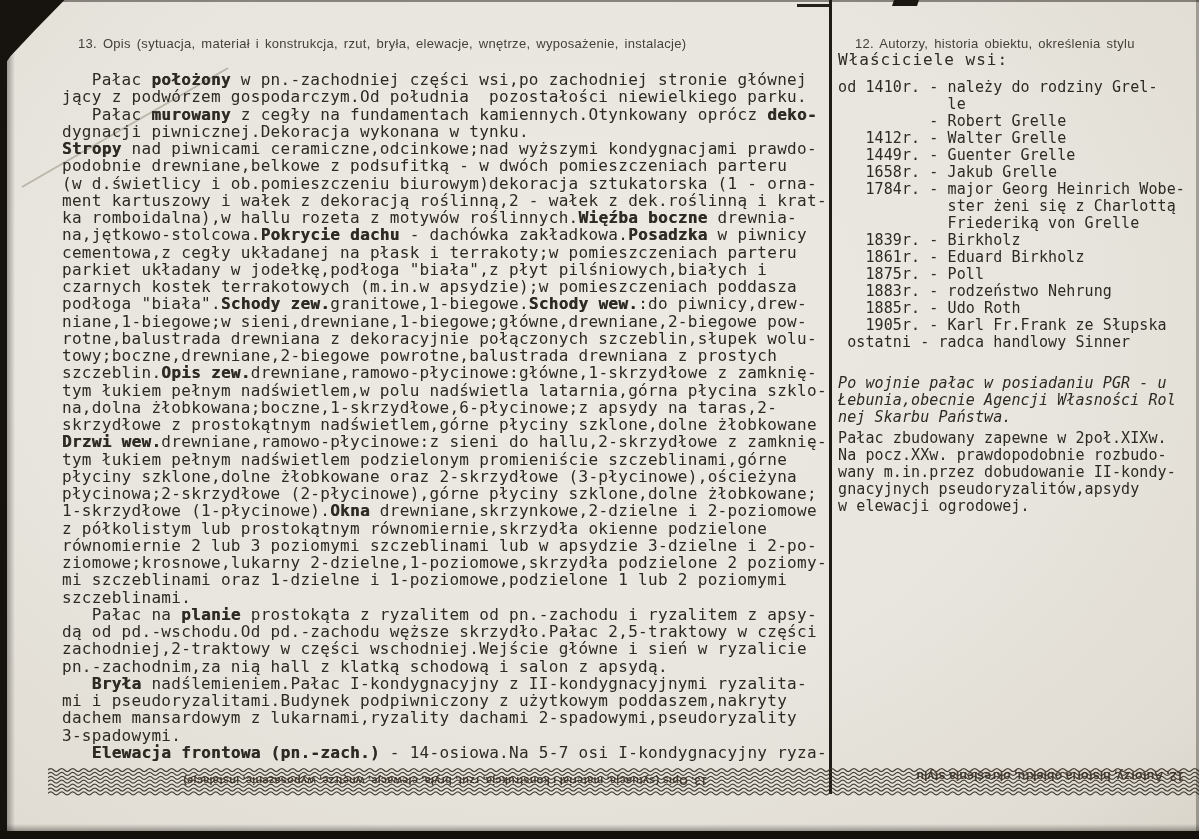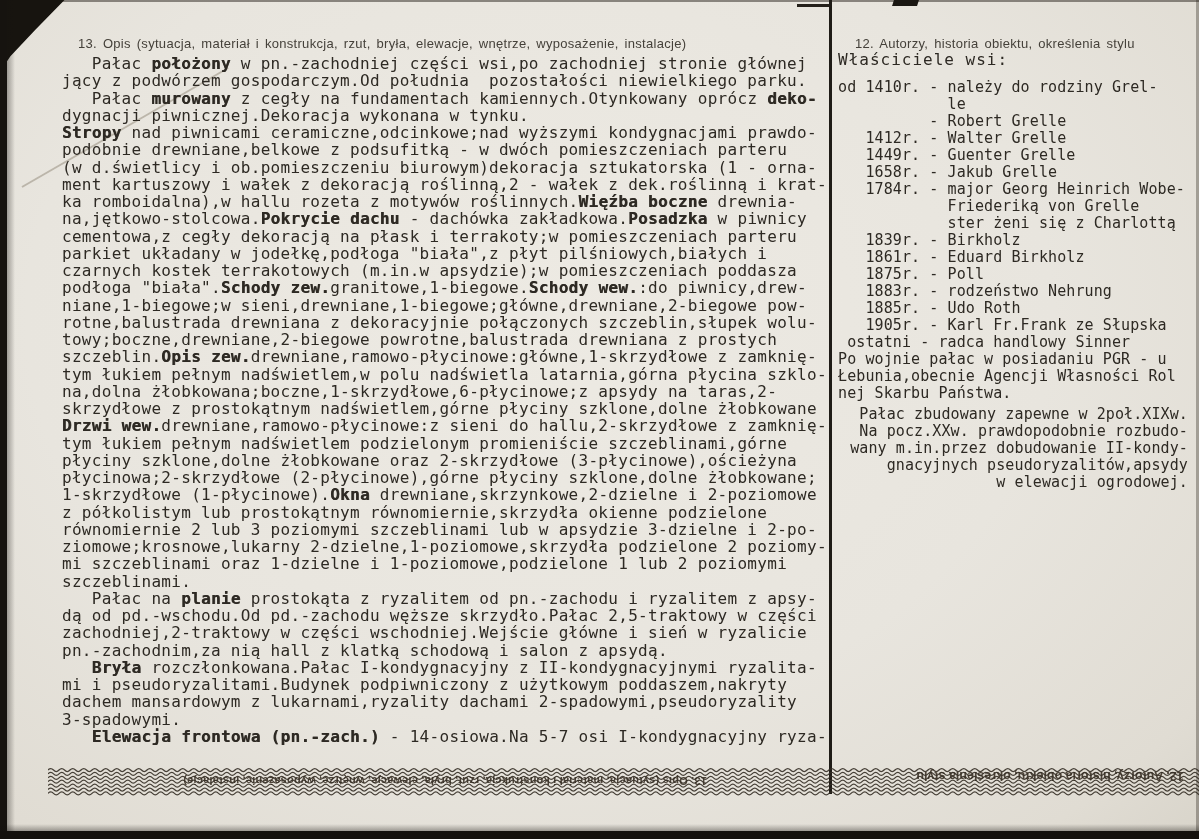--- a/index.html
+++ b/index.html
@@ -23,31 +23,31 @@
   .tick-b{position:absolute;left:797px;top:4px;width:33px;height:3px;background:#24201a;}
   .divider{position:absolute;left:829px;top:0;width:3px;height:794px;background:#1f1c17;}
 
   
   .print-header{font-family:"Liberation Sans", sans-serif;font-size:13px;color:#45413a;
     letter-spacing:.3px;word-spacing:2px;white-space:nowrap;}
 
   
   .col-left{position:absolute;left:62px;top:36px;width:780px;}
   .col-left .print-header{margin-left:16px;}
-  .typed{margin-top:4px;font-size:16px;letter-spacing:.3px;line-height:17.25px;}
+  .typed{margin-top:20px;font-size:16px;letter-spacing:.3px;line-height:17.25px;}
   .tline{white-space:pre;}
   .b{font-weight:bold;text-shadow:.4px 0 0 rgba(45,41,35,.8);}
 
   .col-right{position:absolute;left:838px;top:36px;width:350px;}
   .col-right .print-header{margin-left:17px;}
   .typed-title{margin-top:0;font-size:16px;letter-spacing:1px;line-height:18px;white-space:pre;}
   .typed-sm{font-size:15px;line-height:17px;letter-spacing:.1px;}
   #owners-lines{margin-top:10px;}
-  #postwar-lines{margin-top:0;}
-  #construction-lines{margin-top:4px;text-align:right;}
+  #postwar-lines{margin-top:24px;font-style:italic;}
+  #construction-lines{margin-top:4px;}
 
   
   .strike-band{position:absolute;left:48px;top:766px;width:1151px;height:34px;}
   .flipped{position:absolute;transform:rotate(180deg);font-family:"Liberation Sans", sans-serif;
     font-weight:600;color:#4d4439;white-space:nowrap;}
   .flipped-left{left:127px;top:9px;width:540px;font-size:11px;letter-spacing:.2px;text-align:center;}
   .flipped-right{left:857px;top:3px;width:290px;font-size:12.5px;text-align:center;}
   .wave-svg{position:absolute;left:0;top:0;pointer-events:none;}
 </style>
 </head>
@@ -69,21 +69,21 @@
         <div class="tline"><span>   Pałac </span><span class="b">położony</span><span> w pn.-zachodniej części wsi,po zachodniej stronie głównej</span></div>
         <div class="tline"><span>jący z podwórzem gospodarczym.Od południa  pozostałości niewielkiego parku.</span></div>
         <div class="tline"><span>   Pałac </span><span class="b">murowany</span><span> z cegły na fundamentach kamiennych.Otynkowany oprócz </span><span class="b">deko-</span></div>
         <div class="tline"><span>dygnacji piwnicznej.Dekoracja wykonana w tynku.</span></div>
         <div class="tline"><span class="b">Stropy</span><span> nad piwnicami ceramiczne,odcinkowe;nad wyższymi kondygnacjami prawdo-</span></div>
         <div class="tline"><span>podobnie drewniane,belkowe z podsufitką - w dwóch pomieszczeniach parteru</span></div>
         <div class="tline"><span>(w d.świetlicy i ob.pomieszczeniu biurowym)dekoracja sztukatorska (1 - orna-</span></div>
         <div class="tline"><span>ment kartuszowy i wałek z dekoracją roślinną,2 - wałek z dek.roślinną i krat-</span></div>
         <div class="tline"><span>ka romboidalna),w hallu rozeta z motywów roślinnych.</span><span class="b">Więźba boczne</span><span> drewnia-</span></div>
         <div class="tline"><span>na,jętkowo-stolcowa.</span><span class="b">Pokrycie dachu</span><span> - dachówka zakładkowa.</span><span class="b">Posadzka</span><span> w piwnicy</span></div>
-        <div class="tline"><span>cementowa,z cegły dekoracją na płask i terrakoty;w pomieszczeniach parteru</span></div>
+        <div class="tline"><span>cementowa,z cegły układanej na płask i terrakoty;w pomieszczeniach parteru</span></div>
         <div class="tline"><span>parkiet układany w jodełkę,podłoga "biała",z płyt pilśniowych,białych i</span></div>
         <div class="tline"><span>czarnych kostek terrakotowych (m.in.w apsydzie);w pomieszczeniach poddasza</span></div>
         <div class="tline"><span>podłoga "biała".</span><span class="b">Schody zew.</span><span>granitowe,1-biegowe.</span><span class="b">Schody wew.</span><span>:do piwnicy,drew-</span></div>
         <div class="tline"><span>niane,1-biegowe;w sieni,drewniane,1-biegowe;główne,drewniane,2-biegowe pow-</span></div>
         <div class="tline"><span>rotne,balustrada drewniana z dekoracyjnie połączonych szczeblin,słupek wolu-</span></div>
         <div class="tline"><span>towy;boczne,drewniane,2-biegowe powrotne,balustrada drewniana z prostych</span></div>
         <div class="tline"><span>szczeblin.</span><span class="b">Opis zew.</span><span>drewniane,ramowo-płycinowe:główne,1-skrzydłowe z zamknię-</span></div>
         <div class="tline"><span>tym łukiem pełnym nadświetlem,w polu nadświetla latarnia,górna płycina szklo-</span></div>
         <div class="tline"><span>na,dolna żłobkowana;boczne,1-skrzydłowe,6-płycinowe;z apsydy na taras,2-</span></div>
         <div class="tline"><span>skrzydłowe z prostokątnym nadświetlem,górne płyciny szklone,dolne żłobkowane</span></div>
@@ -94,41 +94,41 @@
         <div class="tline"><span>1-skrzydłowe (1-płycinowe).</span><span class="b">Okna</span><span> drewniane,skrzynkowe,2-dzielne i 2-poziomowe</span></div>
         <div class="tline"><span>z półkolistym lub prostokątnym równomiernie,skrzydła okienne podzielone</span></div>
         <div class="tline"><span>równomiernie 2 lub 3 poziomymi szczeblinami lub w apsydzie 3-dzielne i 2-po-</span></div>
         <div class="tline"><span>ziomowe;krosnowe,lukarny 2-dzielne,1-poziomowe,skrzydła podzielone 2 poziomy-</span></div>
         <div class="tline"><span>mi szczeblinami oraz 1-dzielne i 1-poziomowe,podzielone 1 lub 2 poziomymi</span></div>
         <div class="tline"><span>szczeblinami.</span></div>
         <div class="tline"><span>   Pałac na </span><span class="b">planie</span><span> prostokąta z ryzalitem od pn.-zachodu i ryzalitem z apsy-</span></div>
         <div class="tline"><span>dą od pd.-wschodu.Od pd.-zachodu węższe skrzydło.Pałac 2,5-traktowy w części</span></div>
         <div class="tline"><span>zachodniej,2-traktowy w części wschodniej.Wejście główne i sień w ryzalicie</span></div>
         <div class="tline"><span>pn.-zachodnim,za nią hall z klatką schodową i salon z apsydą.</span></div>
-        <div class="tline"><span>   </span><span class="b">Bryła</span><span> rozczłonkowana.Pałac I-kondygnacyjny z II-kondygnacyjnymi ryzalita-</span></div>
+        <div class="tline"><span>   </span><span class="b">Bryła</span><span> nadślemieniem.Pałac I-kondygnacyjny z II-kondygnacyjnymi ryzalita-</span></div>
         <div class="tline"><span>mi i pseudoryzalitami.Budynek podpiwniczony z użytkowym poddaszem,nakryty</span></div>
         <div class="tline"><span>dachem mansardowym z lukarnami,ryzality dachami 2-spadowymi,pseudoryzality</span></div>
         <div class="tline"><span>3-spadowymi.</span></div>
         <div class="tline"><span>   </span><span class="b">Elewacja frontowa (pn.-zach.)</span><span> - 14-osiowa.Na 5-7 osi I-kondygnacyjny ryza-</span></div>
       </div>
   </div>
 
   <div class="col-right">
     <div class="print-header">12. Autorzy, historia obiektu, określenia stylu</div>
     <div class="typed-title">Właściciele wsi:</div>
     <div class="typed typed-sm" id="owners-lines">
         <div class="tline"><span>od 1410r. - należy do rodziny Grel-</span></div>
         <div class="tline"><span>            le</span></div>
         <div class="tline"><span>          - Robert Grelle</span></div>
         <div class="tline"><span>   1412r. - Walter Grelle</span></div>
         <div class="tline"><span>   1449r. - Guenter Grelle</span></div>
         <div class="tline"><span>   1658r. - Jakub Grelle</span></div>
         <div class="tline"><span>   1784r. - major Georg Heinrich Wobe-</span></div>
+        <div class="tline"><span>            ster żeni się z Charlottą</span></div>
         <div class="tline"><span>            Friederiką von Grelle</span></div>
-        <div class="tline"><span>            ster żeni się z Charlottą</span></div>
         <div class="tline"><span>   1839r. - Birkholz</span></div>
         <div class="tline"><span>   1861r. - Eduard Birkholz</span></div>
         <div class="tline"><span>   1875r. - Poll</span></div>
         <div class="tline"><span>   1883r. - rodzeństwo Nehrung</span></div>
         <div class="tline"><span>   1885r. - Udo Roth</span></div>
         <div class="tline"><span>   1905r. - Karl Fr.Frank ze Słupska</span></div>
         <div class="tline"><span> ostatni - radca handlowy Sinner</span></div>
       </div>
     <div class="typed typed-sm" id="postwar-lines">
         <div class="tline"><span>Po wojnie pałac w posiadaniu PGR - u</span></div>

